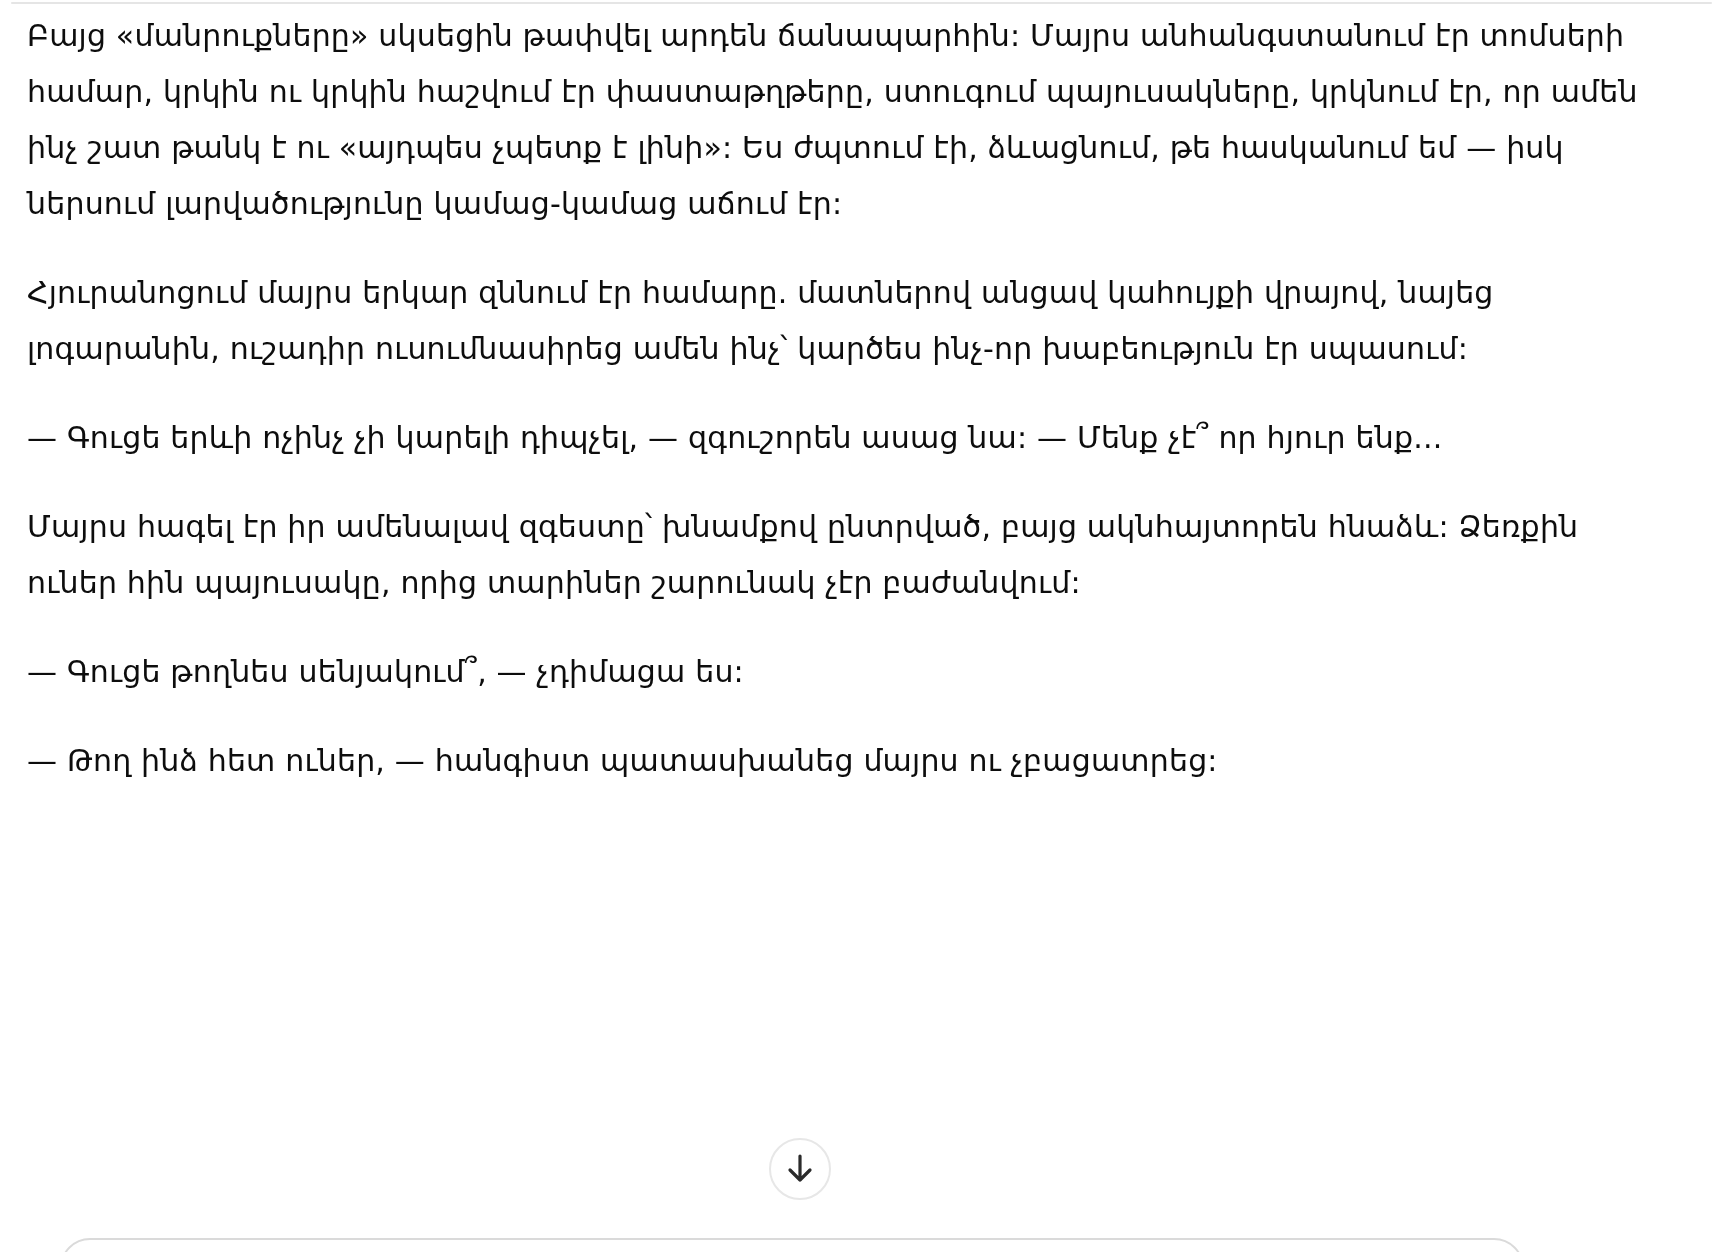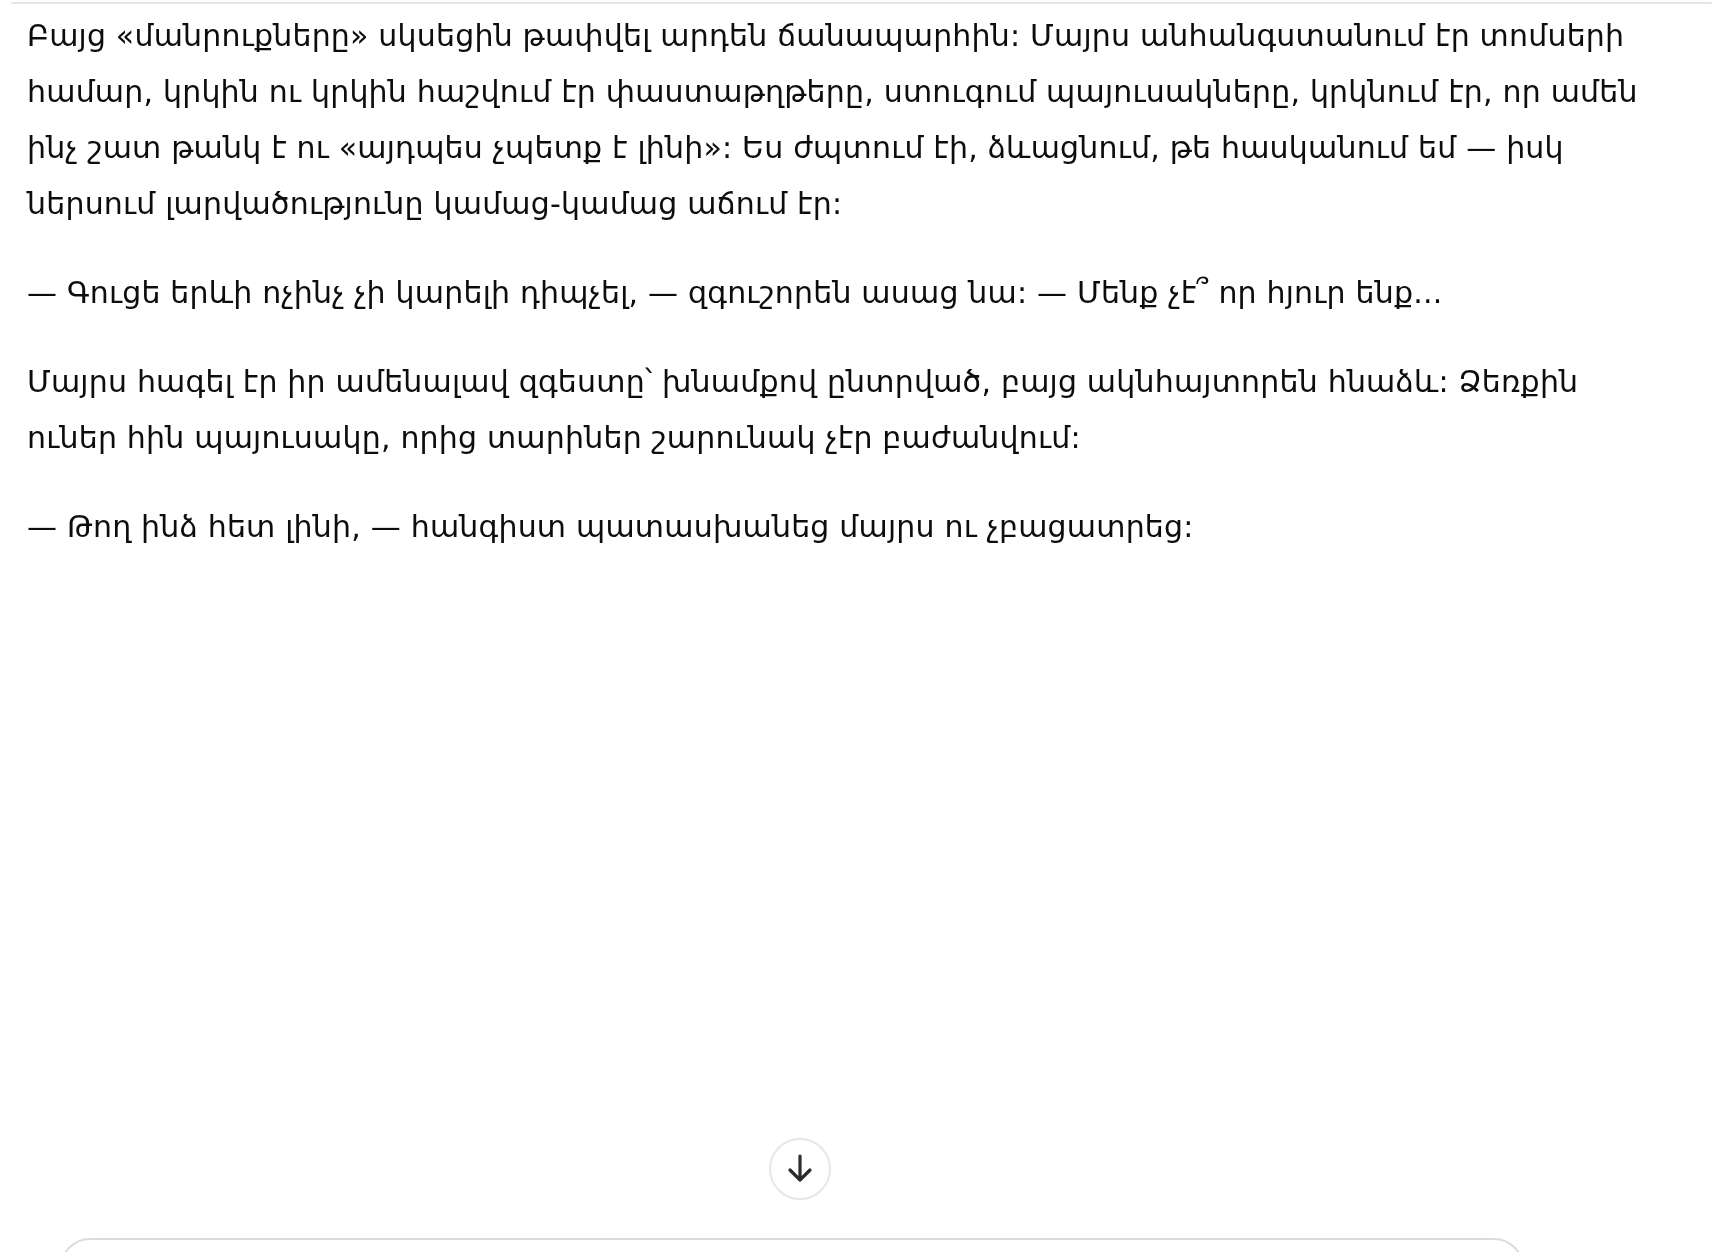--- a/index.html
+++ b/index.html
@@ -61,23 +61,25 @@
     border-radius: 30px;
   }
 </style>
 </head>
 <body>
 
 <div class="top-divider"></div>
 
 <main class="story">
     <p>Բայց «մանրուքները» սկսեցին թափվել արդեն ճանապարհին: Մայրս անհանգստանում էր տոմսերի<br>համար, կրկին ու կրկին հաշվում էր փաստաթղթերը, ստուգում պայուսակները, կրկնում էր, որ ամեն<br>ինչ շատ թանկ է ու «այդպես չպետք է լինի»: Ես ժպտում էի, ձևացնում, թե հասկանում եմ — իսկ<br>ներսում լարվածությունը կամաց-կամաց աճում էր:</p>
+    <p>Հյուրանոցում մայրս երկար զննում էր համարը. մատներով անցավ կահույքի վրայով, նայեց<br>լոգարանին, ուշադիր ուսումնասիրեց ամեն ինչ՝ կարծես ինչ-որ խաբեություն էր սպասում:</p>
     <p>— Գուցե երևի ոչինչ չի կարելի դիպչել, — զգուշորեն ասաց նա: — Մենք չէ՞ որ հյուր ենք...</p>
     <p>Մայրս հագել էր իր ամենալավ զգեստը՝ խնամքով ընտրված, բայց ակնհայտորեն հնաձև: Ձեռքին<br>ուներ հին պայուսակը, որից տարիներ շարունակ չէր բաժանվում:</p>
-    <p>— Թող ինձ հետ լինի, — հանգիստ պատասխանեց մայրս ու չբացատրեց:</p>
+    <p>— Գուցե թողնես սենյակում՞, — չդիմացա ես:</p>
+    <p>— Թող ինձ հետ ուներ, — հանգիստ պատասխանեց մայրս ու չբացատրեց:</p>
   </main>
 
 <button class="scroll-btn">
   <span>
     <svg width="28" height="32" viewBox="0 0 28 32" fill="none" xmlns="http://www.w3.org/2000/svg">
       <path d="M14 3 L14 27 M4 17 L14 27 L24 17" stroke="#2b2b2b" stroke-width="3.2" stroke-linecap="round" stroke-linejoin="round" fill="none"></path>
     </svg>
   </span>
 </button>
 

